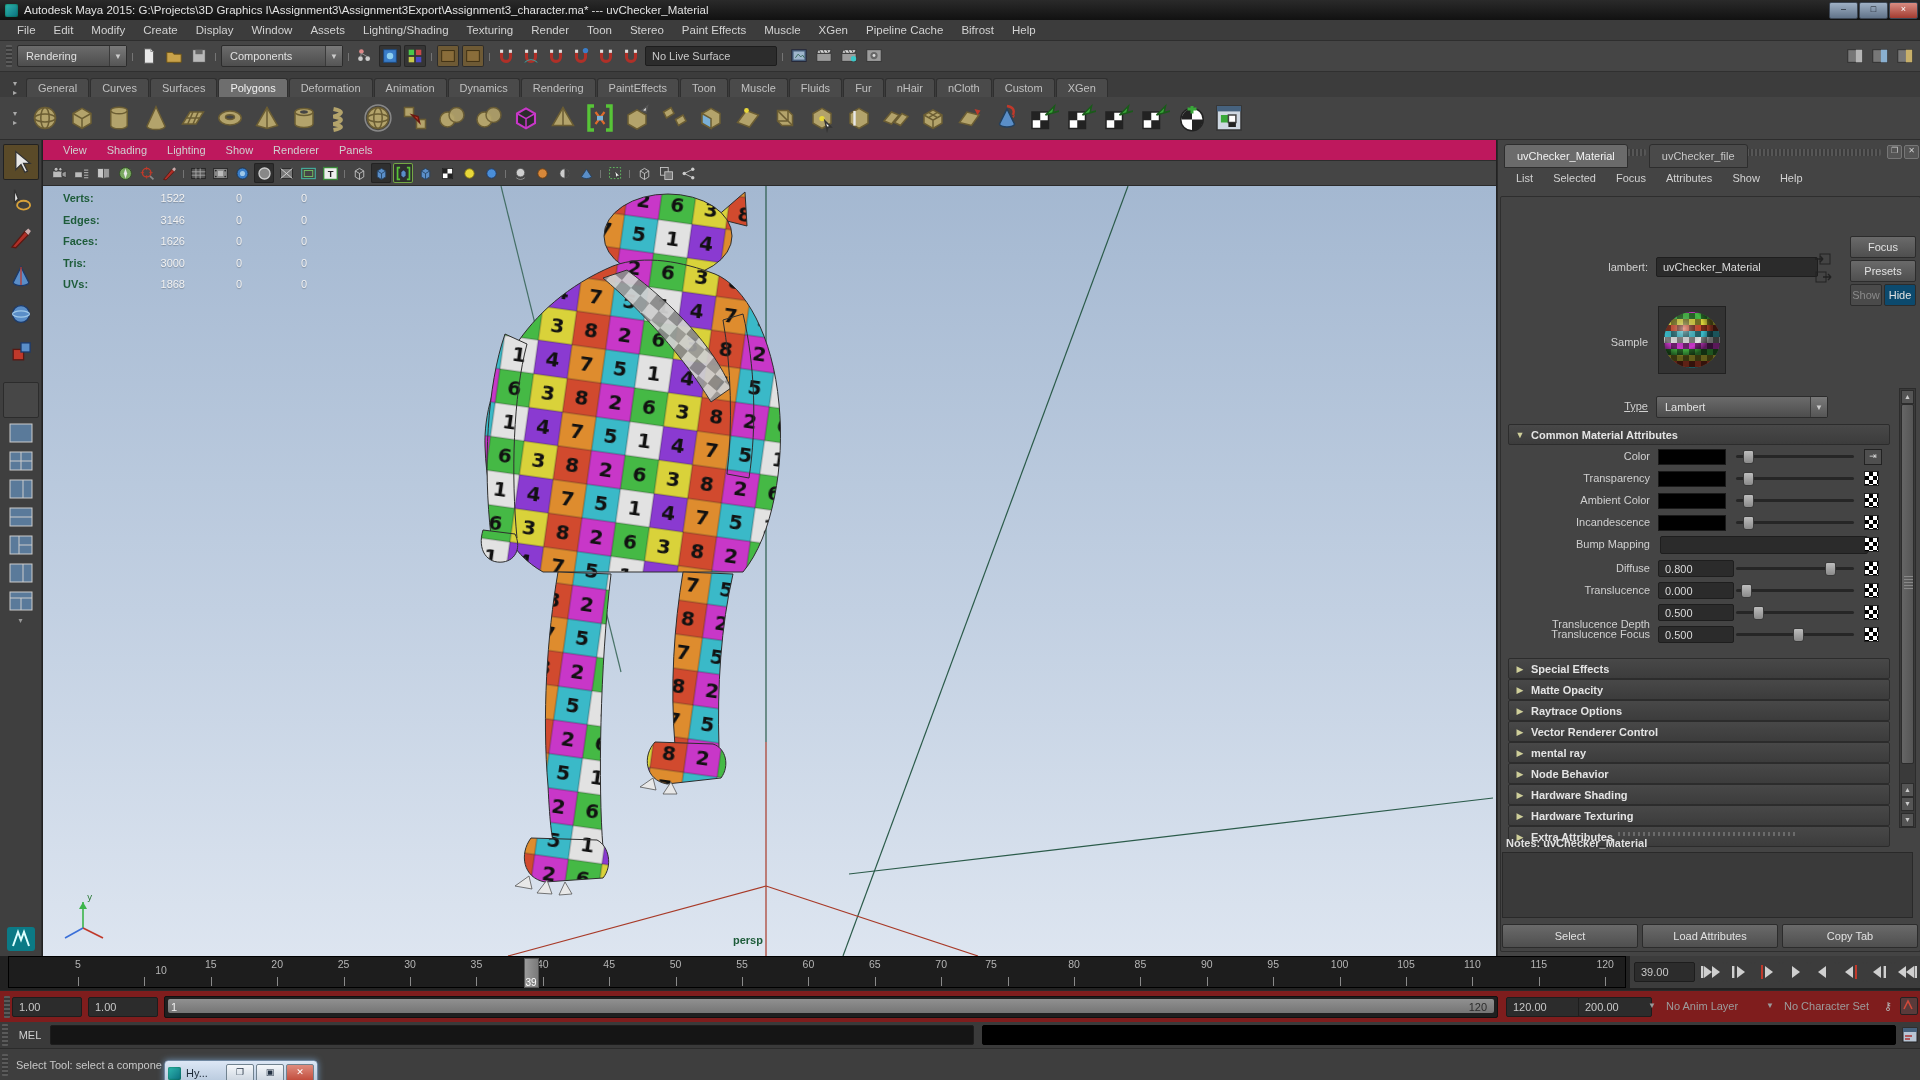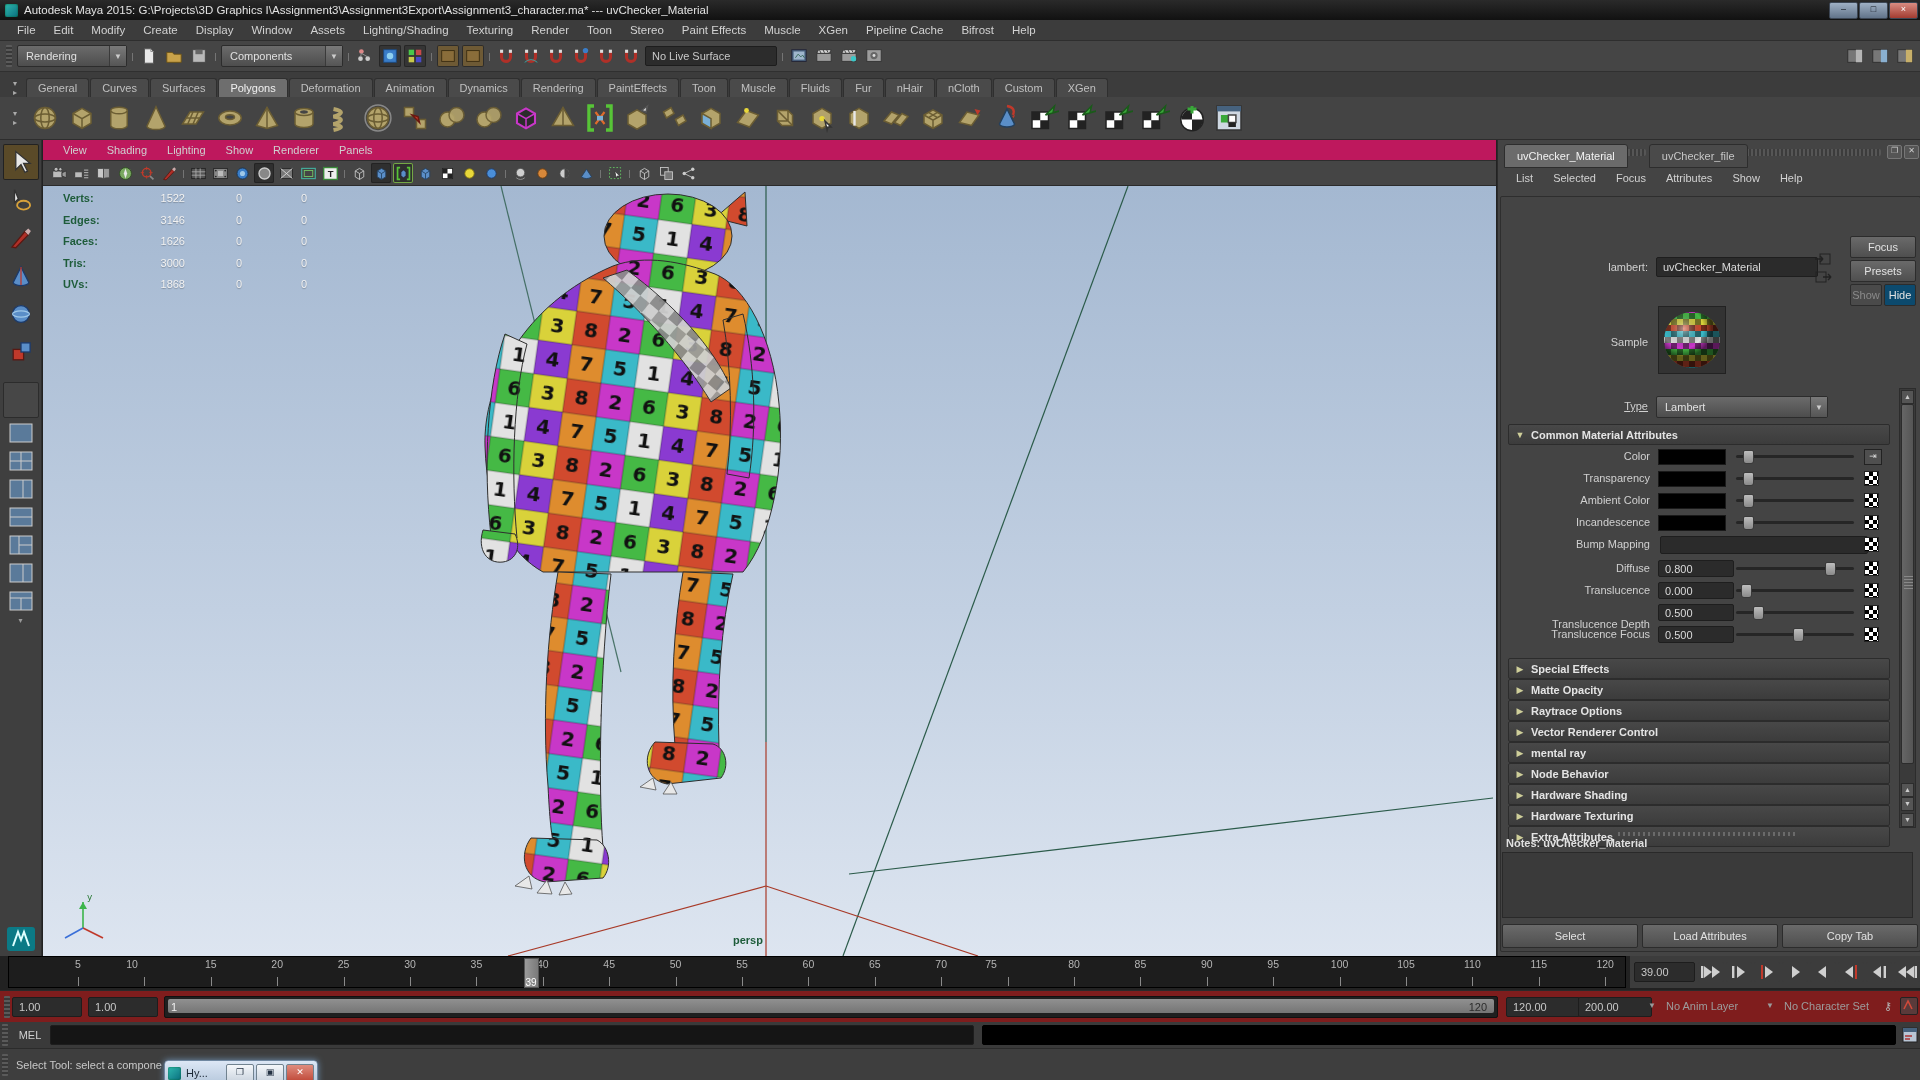--- a/index.html
+++ b/index.html
@@ -1092,21 +1092,21 @@
       <div class="notesbox" style="pointer-events: auto;"></div>
       <div class="aebtn" style="left: 4px; top: 784px; width: 134px; height: 22px; pointer-events: auto;">Select</div>
       <div class="aebtn" style="left: 144px; top: 784px; width: 134px; height: 22px; pointer-events: auto;">Load Attributes</div>
       <div class="aebtn" style="left: 284px; top: 784px; width: 134px; height: 22px; pointer-events: auto;">Copy Tab</div>
     </div>
 </div>
 
 <div class="abs timeslider" id="timeslider">
     <div class="ticklabel" style="left: 69px;">5</div>
     <div class="tick" style="left: 69px;"></div>
-    <div class="ticklabel" style="left: 123px;">10</div>
+    <div class="ticklabel" style="left: 152px; margin-top: 6px;">10</div>
     <div class="tick" style="left: 135.4px;"></div>
     <div class="ticklabel" style="left: 201.8px;">15</div>
     <div class="tick" style="left: 201.8px;"></div>
     <div class="ticklabel" style="left: 268.2px;">20</div>
     <div class="tick" style="left: 268.2px;"></div>
     <div class="ticklabel" style="left: 334.6px;">25</div>
     <div class="tick" style="left: 334.6px;"></div>
     <div class="ticklabel" style="left: 401px;">30</div>
     <div class="tick" style="left: 401px;"></div>
     <div class="ticklabel" style="left: 467.4px;">35</div>

